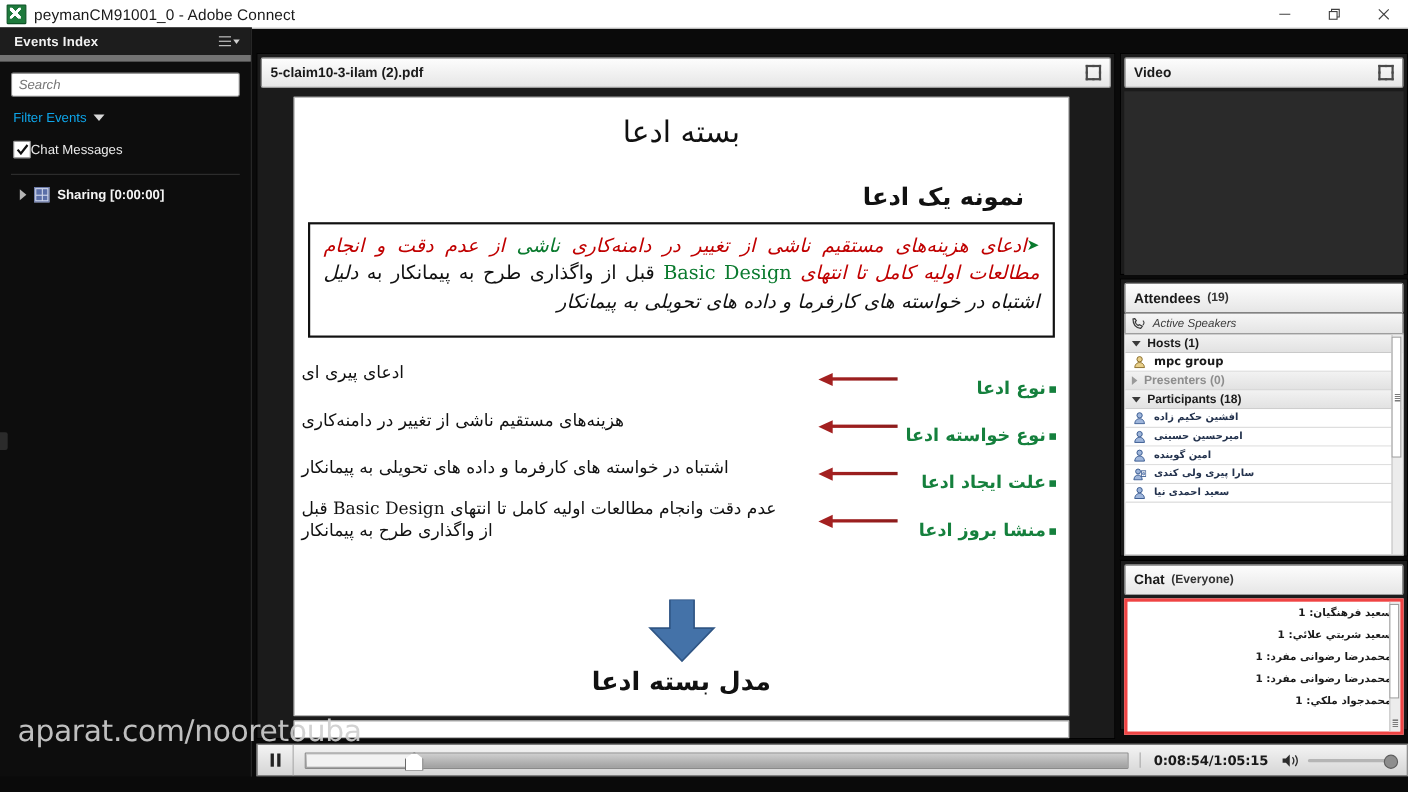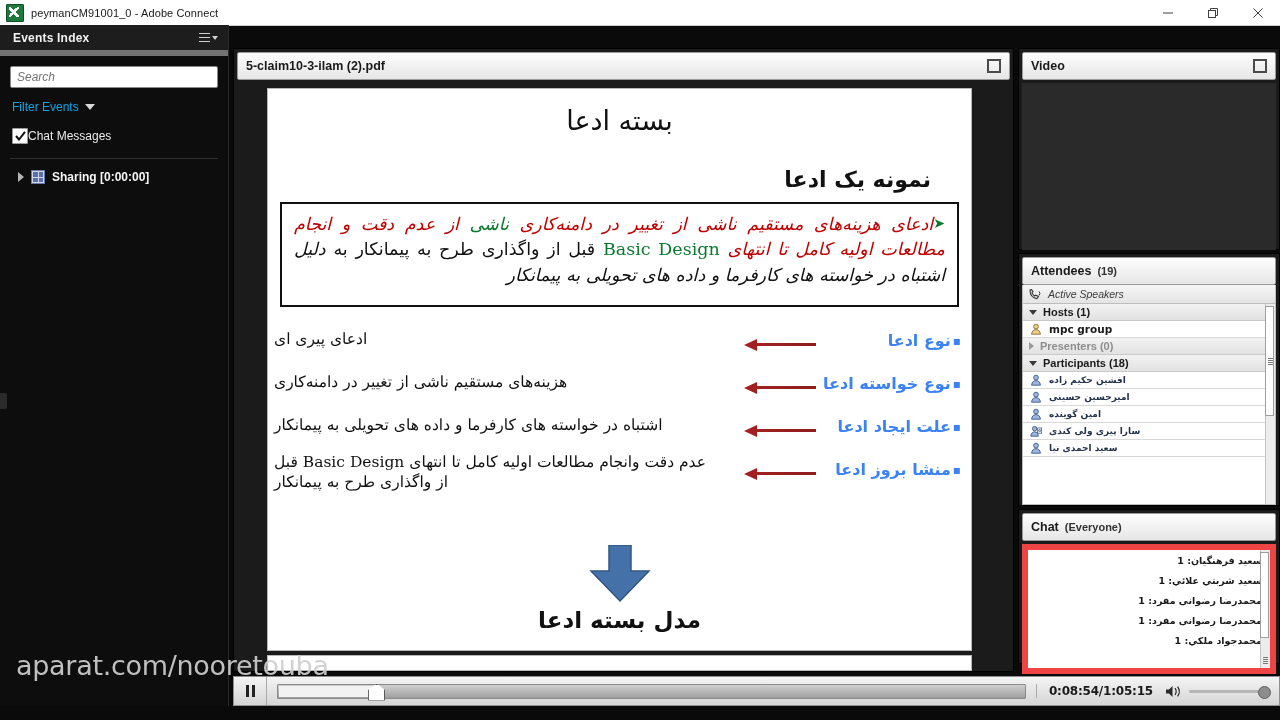--- a/index.html
+++ b/index.html
@@ -22,21 +22,21 @@
     width:16px;height:16px;margin-left:6px;margin-right:7px;
     background:#1e7a3c;border:1px solid #0d5226;border-radius:1px;
     position:relative;flex:none;
   }
   .tb-icon:before{
     content:"";position:absolute;left:2px;top:2px;width:10px;height:10px;
     background:
       linear-gradient(45deg,transparent 40%,#ffffff 40%,#ffffff 60%,transparent 60%),
       linear-gradient(-45deg,transparent 40%,#ffffff 40%,#ffffff 60%,transparent 60%);
   }
-  .tb-title{font-size:11px;color:#1a1a1a;letter-spacing:.1px;}
+  .tb-title{font-size:14px;color:#1a1a1a;letter-spacing:.1px;}
   .tb-ctrls{margin-left:auto;display:flex;height:25px;}
   .tb-btn{
     width:45px;height:25px;display:flex;align-items:center;justify-content:center;
     color:#404040;font-size:11px;
   }
   .tb-btn svg{display:block;}
 
   
   .events{
     position:absolute;left:0;top:25px;width:228px;height:695px;
@@ -149,22 +149,22 @@
   .s-box .g{color:#0a7a2e;}
   .s-box .r{color:#c00000;}
   .s-box .k{color:#111;}
   .s-box .it{font-style:italic;}
   .bullet-tri{color:#0a7a2e;font-size:14px;vertical-align:2px;}
 
   .rows{position:absolute;top:242px;right:0;left:0;}
   .row{position:relative;height:43px;}
   .row.tall{height:52px;}
   .r-label{
-    position:absolute;right:10px;top:0;
-    font-size:16px;font-weight:bold;color:#3b82f6;white-space:nowrap;
+    position:absolute;right:10px;top:12px;
+    font-size:16px;font-weight:bold;color:#15803d;white-space:nowrap;
   }
   .r-label:before{content:"\25AA";margin-left:2px;font-size:12px;vertical-align:1px;}
   .arrow{
     position:absolute;right:155px;top:8px;width:72px;height:12px;
   }
   .arrow .shaft{
     position:absolute;left:12px;top:4px;right:0;height:3px;
     background:linear-gradient(90deg,#a32020,#8d1c1c);
   }
   .arrow .head{
@@ -237,21 +237,21 @@
   .usr{width:12px;height:12px;flex:none;}
   .v-scroll{
     position:absolute;right:0;top:0;width:9px;bottom:0;background:#ececec;border-left:1px solid #c4c4c4;
   }
   .v-thumb{position:absolute;right:1px;top:2px;width:7px;height:108px;background:#fff;border:1px solid #9e9e9e;}
   .v-grip{position:absolute;right:2px;top:54px;width:5px;height:7px;
     background:repeating-linear-gradient(#7a7a7a 0 1px,transparent 1px 2px);}
 
   .chat-pod{height:155px;}
   .chat-body{
-    background:#fff;border:6px solid #ef4444;height:118px;margin-top:3px;position:relative;
+    background:#fff;border:3px solid #ef4444;height:118px;margin-top:3px;position:relative;
     overflow:hidden;
   }
   .chat-line{
     direction:rtl;font-size:9.5px;color:#1a1a1a;padding:2px 8px 0 8px;
     font-family:"DejaVu Sans",sans-serif;white-space:nowrap;font-weight:bold;
     line-height:1.9;
   }
   .chat-scroll{position:absolute;right:0;top:0;width:9px;bottom:0;background:#ececec;border-left:1px solid #c4c4c4;}
   .chat-thumb{position:absolute;right:1px;top:2px;width:7px;height:84px;background:#fff;border:1px solid #9e9e9e;}
   .chat-grip{position:absolute;right:2px;bottom:4px;width:5px;height:7px;

